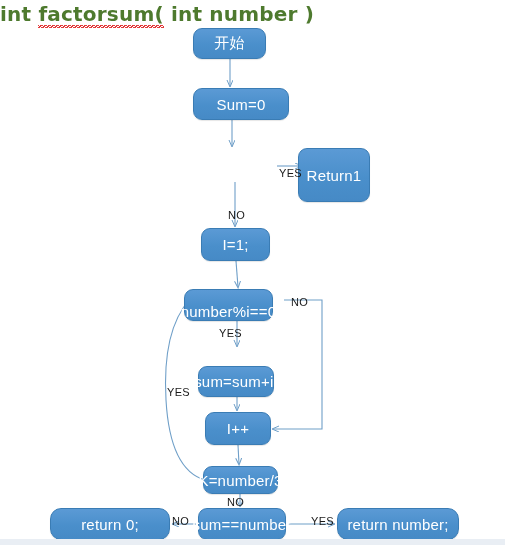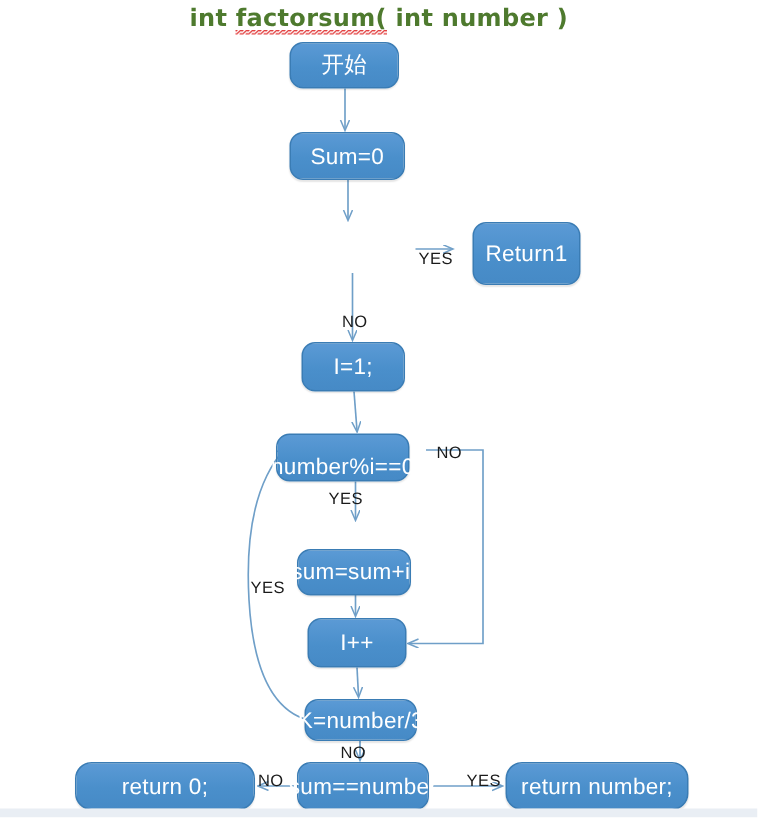--- a/index.html
+++ b/index.html
@@ -25,23 +25,23 @@
     left: 0; top: 0;
     width: 505px;
     height: 545px;
     pointer-events: none;
   }
   .title {
     position: absolute;
     left: 0;
     top: 2px;
     width: 505px;
-    text-align: center;
+    text-align: left;
     color: #4e7a2e;
-    font-size: 16px;
+    font-size: 20px;
     font-weight: bold;
     font-family: "DejaVu Sans", sans-serif;
     letter-spacing: 0.2px;
     white-space: nowrap;
   }
   .title .spell {
     position: relative;
     display: inline-block;
   }
   .title .spell::after {
@@ -124,26 +124,26 @@
       <path d="M205,480 Q170,470 166,400 Q162,330 190,299"></path>
       <path d="M196,524 L173,524"></path>
       <path d="M288,524 L334,524"></path>
     </g>
   </svg>
 
   <div class="node" style="left:193px; top:28px; width:73px; height:31px;">
     <span>开始</span>
   </div>
 
-  <div class="node" style="left:193px; top:88px; width:77px; height:32px;">
+  <div class="node" style="left:193px; top:88px; width:96px; height:32px;">
     <span>Sum=0</span>
   </div>
 
 
-  <div class="node" style="left:315px; top:148px; width:72px; height:42px;">
+  <div class="node" style="left:298px; top:148px; width:72px; height:54px;">
     <span>Return1</span>
   </div>
 
   <div class="node" style="left:201px; top:228px; width:69px; height:33px;">
     <span>I=1;</span>
   </div>
 
   <div class="node" style="left:184px; top:289px; width:89px; height:32px;align-items:flex-end;">
     <span>number%i==0</span>
   </div>

